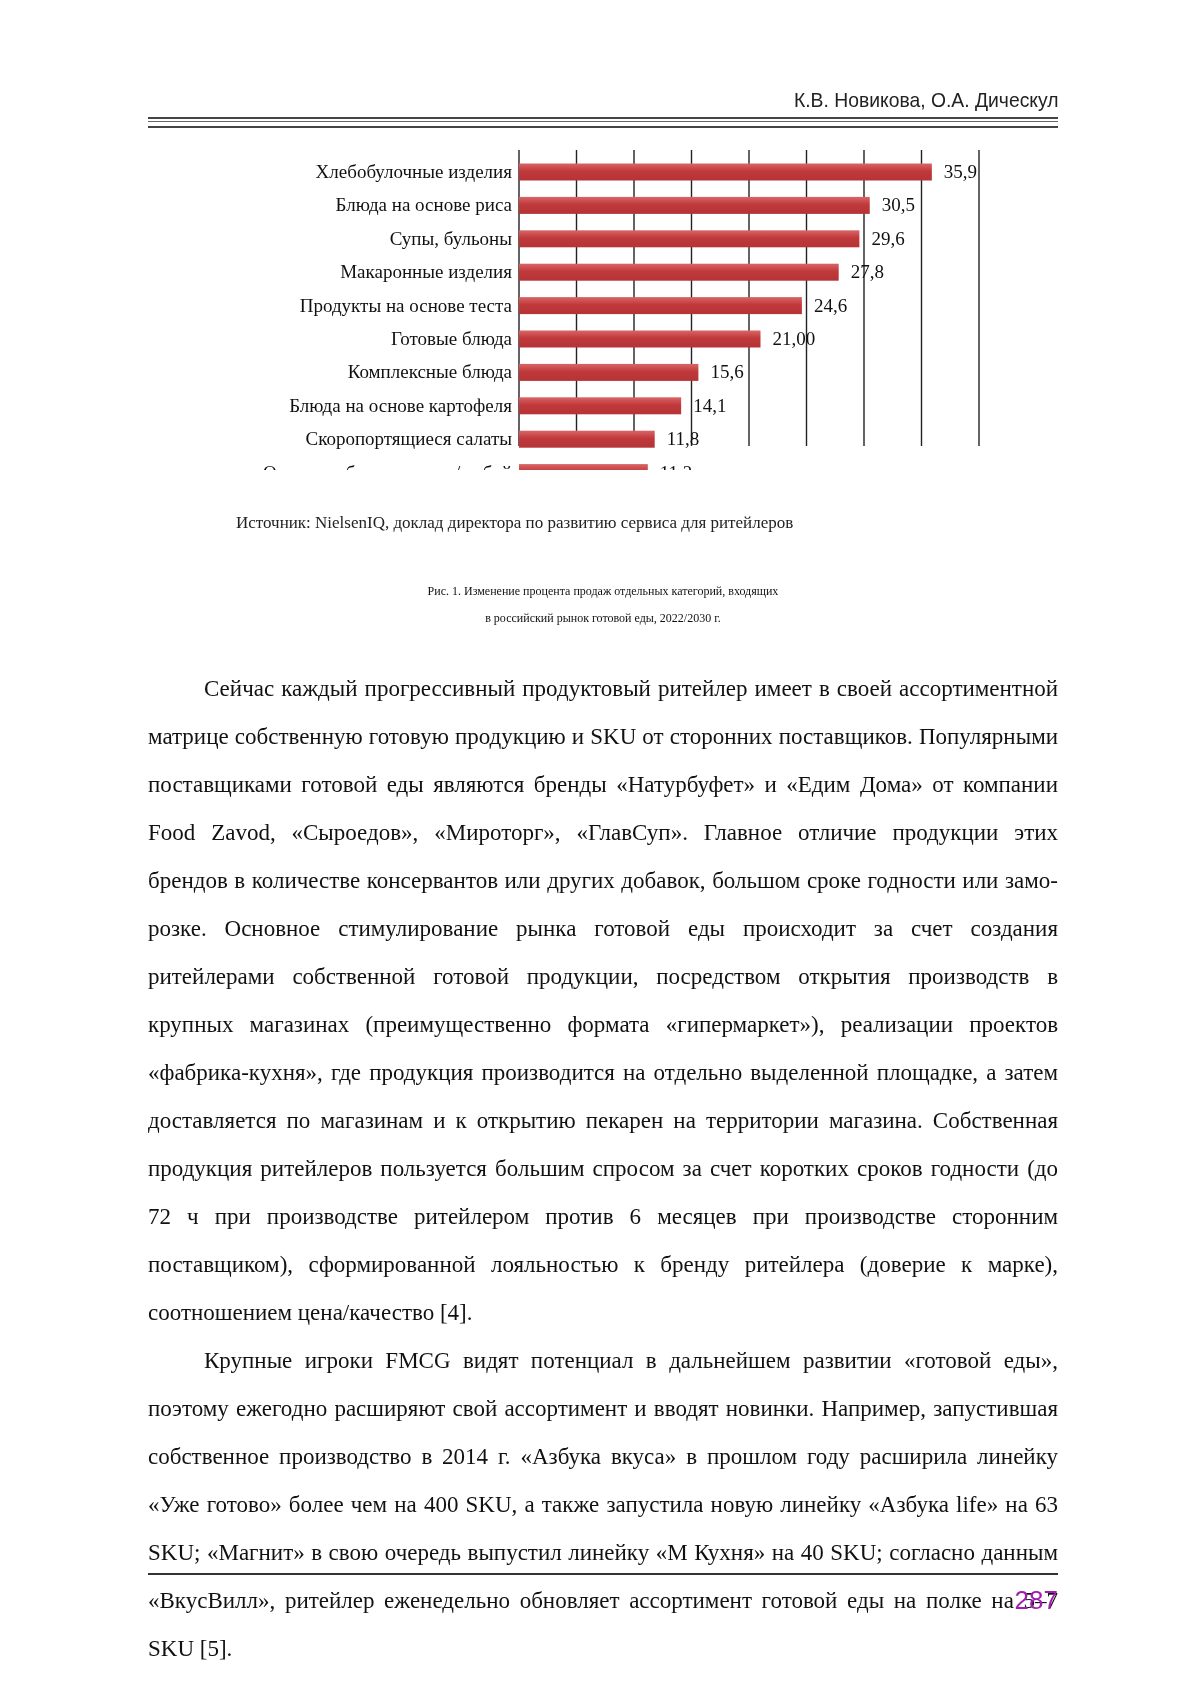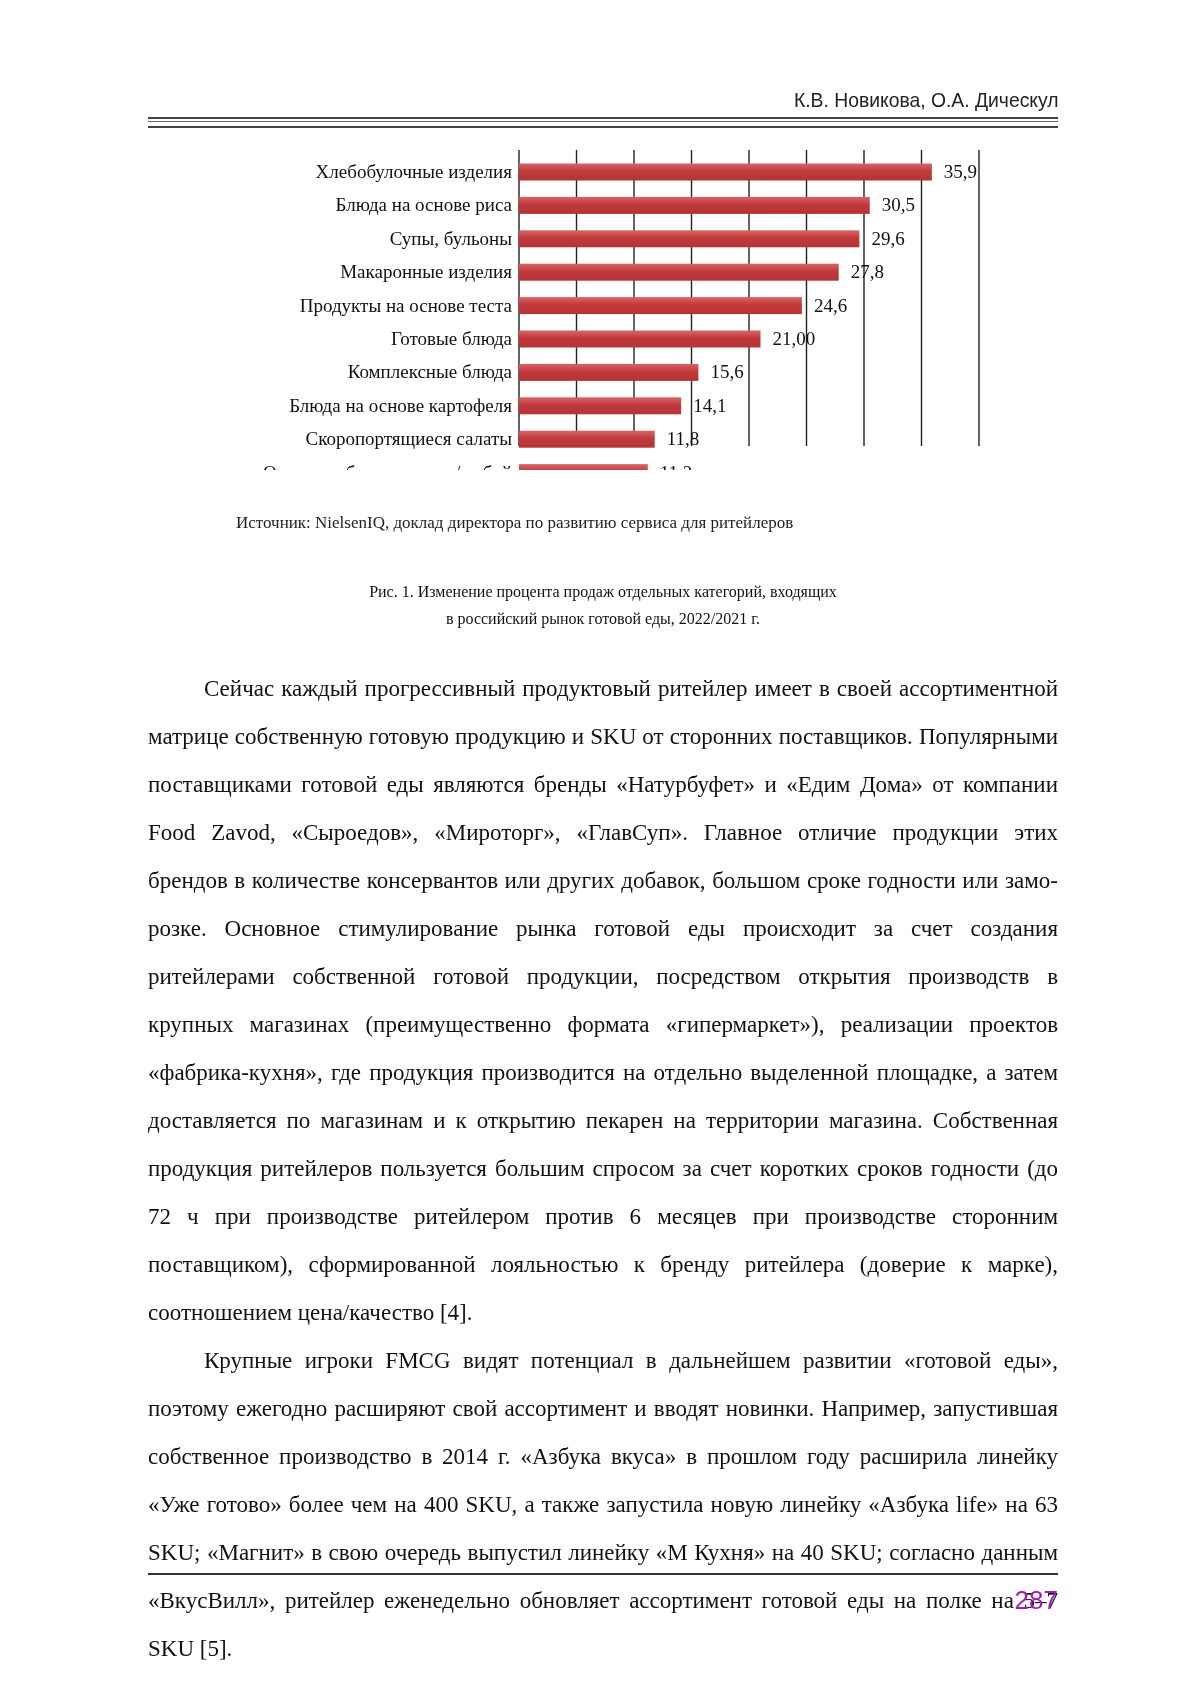--- a/index.html
+++ b/index.html
@@ -18,21 +18,21 @@
   }
   #chart { position: absolute; left: 0; top: 150px; }
   .chart-cat { font-family: "Liberation Serif", serif; font-size: 19px; fill: #111; }
   .chart-val { font-family: "Liberation Serif", serif; font-size: 19px; fill: #111; }
   .source {
     position: absolute; left: 236px; top: 510px; width: 780px;
     font-family: "Liberation Serif", serif; font-size: 17px; line-height: 25px; color: #222;
   }
   .caption {
     position: absolute; left: 148px; width: 910px; top: 578px;
-    font-family: "Liberation Serif", serif; font-size: 16px; line-height: 27px; text-align: center; color: #111;
+    font-family: "Liberation Serif", serif; font-size: 12px; line-height: 27px; text-align: center; color: #111;
   }
   .body-text {
     position: absolute; left: 148px; width: 910px; top: 665px;
     font-family: "Liberation Serif", serif; font-size: 23px; line-height: 48px; color: #111;
     text-align: justify; hyphens: manual;
   }
   .body-text p { margin: 0; text-indent: 56px; }
   .footer-rule { position: absolute; left: 148px; width: 910px; top: 1573px; height: 2px; background: #333; }
   .page-number {
     position: absolute; right: 142px; top: 1585px;
@@ -101,21 +101,21 @@
       <text x="659.8" y="328.59999999999997" class="chart-val">11,2</text>
     </g>
 </svg>
 
 <div class="source">
   <div>Источник: NielsenIQ, доклад директора по развитию сервиса для ритейлеров</div>
 </div>
 
 <div class="caption">
   <div>Рис. 1. Изменение процента продаж отдельных категорий, входящих</div>
-  <div>в российский рынок готовой еды, 2022/2021 г.</div>
+  <div>в российский рынок готовой еды, 2022/2030 г.</div>
 </div>
 
 <div class="body-text">
   <p>Сейчас каждый прогрессивный продуктовый ритейлер имеет в своей ас­сортиментной матрице собственную готовую продукцию и SKU от сторон­них поставщиков. Популярными поставщиками готовой еды являются брен­ды «Натурбуфет» и «Едим Дома» от компании Food Zavod, «Сыроедов», «Мироторг», «ГлавСуп». Главное отличие продукции этих брендов в количе­стве консервантов или других добавок, большом сроке годности или замо­розке. Основное стимулирование рынка готовой еды происходит за счет соз­дания ритейлерами собственной готовой продукции, посредством открытия производств в крупных магазинах (преимущественно формата «гипермар­кет»), реализации проектов «фабрика-кухня», где продукция производится на отдельно выделенной площадке, а затем доставляется по магазинам и к от­крытию пекарен на территории магазина. Собственная продукция ритейле­ров пользуется большим спросом за счет коротких сроков годности (до 72 ч при производстве ритейлером против 6 месяцев при производстве сторонним поставщиком), сформированной лояльностью к бренду ритейлера (доверие к марке), соотношением цена/качество [4].</p>
   <p>Крупные игроки FMCG видят потенциал в дальнейшем развитии «готовой еды», поэтому ежегодно расширяют свой ассортимент и вводят новинки. На­пример, запустившая собственное производство в 2014 г. «Азбука вкуса» в про­шлом году расширила линейку «Уже готово» более чем на 400 SKU, а также запустила новую линейку «Азбука life» на 63 SKU; «Магнит» в свою очередь выпустил линейку «М Кухня» на 40 SKU; согласно данным «ВкусВилл», ритей­лер еженедельно обновляет ассортимент готовой еды на полке на 5–7 SKU [5].</p>
 </div>
 
 <div class="footer-rule"></div>
 <div class="page-number">287</div>
 

